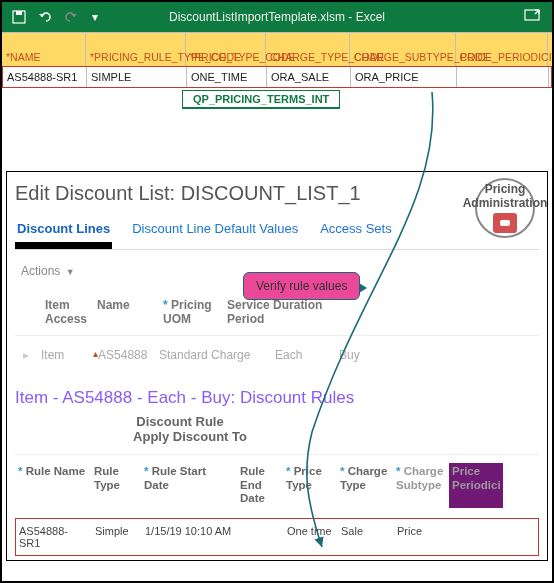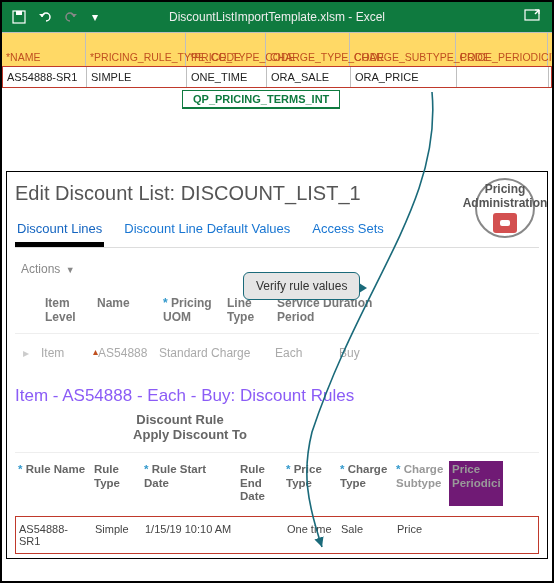--- a/index.html
+++ b/index.html
@@ -21,32 +21,32 @@
   .excel-sheet-tab { display: flex; padding-left: 180px; margin-top: 2px; }
   .excel-sheet-tab .tab { background: #fff; border: 1px solid #0f7a3f; border-bottom: 2px solid #0f7a3f; padding: 2px 10px; font-size: 11px; color: #0f7a3f; font-weight: bold; }
   
   .gap { height: 62px; background: #fff; position: relative; }
   
   
   .webapp { border: 1px solid #000; margin: 0 4px 4px 4px; padding: 10px 8px 4px 8px; background: #fff; position: relative; }
   .webapp-title { font-size: 20px; color: #555; font-weight: 400; margin-bottom: 10px; }
   .webapp-tabs { display: flex; gap: 18px; border-bottom: 1px solid #ddd; margin-bottom: 14px; }
   .webapp-tabs .tab { padding: 6px 2px; font-size: 13px; color: #1976d2; cursor: pointer; }
-  .webapp-tabs .tab.active { color: #1565c0; font-weight: normal; border-bottom: 5px solid #000000; }
+  .webapp-tabs .tab.active { color: #1565c0; font-weight: bold; border-bottom: 7px solid #000000; }
   
   .pricing-badge { position: absolute; right: 12px; top: 6px; text-align: center; }
   .pricing-badge .circle { width: 60px; height: 60px; border: 2px solid #888; border-radius: 50%; display: flex; flex-direction: column; align-items: center; justify-content: center; background: #fff; }
   .pricing-badge .circle .label { font-size: 12px; color: #555; line-height: 1.1; font-weight: bold; }
   .pricing-badge .circle .icon { width: 24px; height: 20px; background: #d35050; margin-top: 3px; border-radius: 3px; position: relative; }
   .pricing-badge .circle .icon::after { content: ""; position: absolute; width: 10px; height: 6px; background: #fff; border-radius: 2px; top: 7px; left: 7px; }
   
   .actions-row { color: #888; font-size: 12px; margin-bottom: 12px; padding-left: 6px; }
   .actions-row .tri { font-size: 9px; margin-left: 2px; }
   
-  .callout { position: absolute; left: 236px; top: 100px; border: 1.5px solid #1a6a7a; border-radius: 6px; padding: 6px 12px; background: #e5e5e5; font-size: 12px; color: #333; }
+  .callout { position: absolute; left: 236px; top: 100px; border: 1.5px solid #1a6a7a; border-radius: 6px; padding: 6px 12px; background: #ec4899; font-size: 12px; color: #333; }
   .callout::after { content: ""; position: absolute; right: -8px; bottom: 6px; width: 0; height: 0; border-top: 5px solid transparent; border-bottom: 5px solid transparent; border-left: 8px solid #1a6a7a; }
   
   .grid-header { display: flex; background: #fff; border-bottom: 1px solid #eee; padding: 6px 0; }
   .grid-header .gh { font-size: 12px; color: #777; font-weight: bold; padding: 2px 4px; line-height: 1.2; }
   .grid-header .gh .star { color: #3399cc; }
   
   .grid-row { display: flex; padding: 10px 0; }
   .grid-row .gc { font-size: 12px; color: #aaa; padding: 2px 4px; }
   .grid-row .asterisk { color: #c05020; font-size: 10px; vertical-align: top; }
   .grid-row .expand { color: #ccc; width: 22px; text-align: center; }
@@ -145,24 +145,23 @@
 
   <div class="actions-row">
     <span>Actions</span>
     <span class="tri">▼</span>
   </div>
 
   <div class="callout">Verify rule values</div>
 
   <div class="grid-header">
     <div class="gh" style="width:26px;"></div>
-    <div class="gh" style="width:52px;">Item Level</div>
+    <div class="gh" style="width:52px;">Item Access</div>
     <div class="gh" style="width:66px;">Name</div>
     <div class="gh" style="width:64px;"><span class="star">* </span><span class="dotted">Pricing UOM</span></div>
-    <div class="gh" style="width:50px;">Line Type</div>
     <div class="gh" style="width:120px;"><span class="dotted">Service Duration Period</span></div>
   </div>
 
   <div class="grid-row">
     <div class="gc expand">▸</div>
     <div class="gc" style="width:52px;">Item</div>
     <div class="gc" style="width:66px;"><span class="asterisk">▴</span><span>AS54888</span></div>
     <div class="gc" style="width:116px;">Standard Charge</div>
     <div class="gc" style="width:64px;">Each</div>
     <div class="gc" style="width:50px;">Buy</div>

